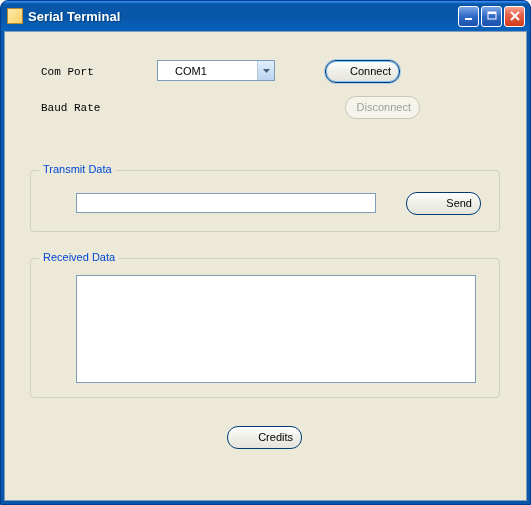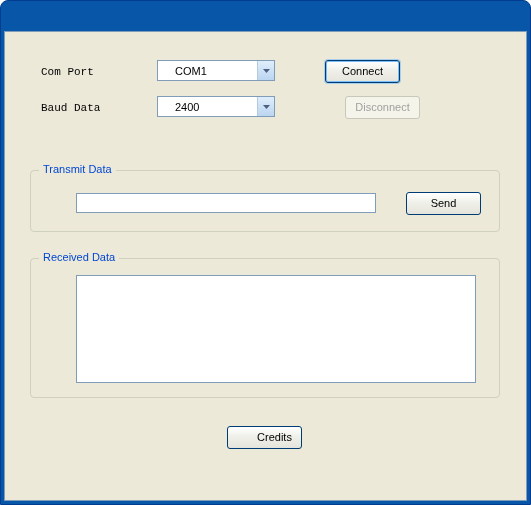--- a/index.html
+++ b/index.html
@@ -85,22 +85,22 @@
     width: 17px; height: 19px;
     background: linear-gradient(to bottom, #dfeefb 0%, #bcd5f1 100%);
     border-left: 1px solid #b6c9dd;
     display: flex; align-items: center; justify-content: center;
   }
   .btn {
     position: absolute;
     height: 23px;
     background: linear-gradient(to bottom, #ffffff 0%, #f0f0ea 45%, #e5e4dc 100%);
     border: 1px solid #003c74;
-    border-radius: 3px;
-    text-align: center;
+    border-radius: 11px;
+    text-align: right;
     line-height: 21px;
     color: #000;
     padding: 0 8px;
   }
   .btn.default {
     box-shadow: inset 0 0 0 1px #7cbdf5, 0 0 0 1px rgba(124,189,245,0.6);
   }
   .btn.disabled {
     color: #a0a0a0;
     border-color: #c9c7ba;
@@ -124,44 +124,58 @@
     background: #fff;
     border: 1px solid #7f9db9;
   }
   .textbox.single { height: 20px; padding: 2px 4px; }
   .textbox.multi { }
 </style>
 </head>
 <body>
 
 <div class="window">
+  <div class="titlebar">
+    <span class="app-icon"></span>
+    <span class="title">Serial Terminal</span>
+    <div class="win-controls">
+      <div class="win-btn min">
+        <svg width="10" height="10">
+            <rect x="1" y="7" width="7" height="2" fill="#fff"></rect>
+          </svg>
+      </div>
+      <div class="win-btn max">
+        <svg width="10" height="10">
+            <rect x="1" y="1" width="8" height="7" fill="none" stroke="#fff" stroke-width="1"></rect>
+            <rect x="1" y="1" width="8" height="2" fill="#fff"></rect>
+          </svg>
+      </div>
+      <div class="win-btn close">
+        <svg width="10" height="10">
+            <path d="M1 1 L9 9 M9 1 L1 9" stroke="#fff" stroke-width="2"></path>
+          </svg>
+      </div>
+    </div>
+  </div>
 
   <div class="client">
     <div class="content">
 
       <span class="label" style="left:36px; top:34px;">Com Port</span>
       <div class="combo" style="left:152px; top:28px;">
         <span>COM1</span>
         <div class="combo-arrow">
           <svg width="7" height="4">
               <path d="M0 0 L7 0 L3.5 4 Z" fill="#4d6185"></path>
             </svg>
         </div>
       </div>
       <div class="btn default" style="left:320px; top:28px; width:75px;">Connect</div>
 
-      <span class="label" style="left:36px; top:70px;">Baud Data</span>
-      <div class="combo" style="left:152px; top:64px;">
-        <span>2400</span>
-        <div class="combo-arrow">
-          <svg width="7" height="4">
-              <path d="M0 0 L7 0 L3.5 4 Z" fill="#4d6185"></path>
-            </svg>
-        </div>
-      </div>
+      <span class="label" style="left:36px; top:70px;">Baud Rate</span>
       <div class="btn disabled" style="left:340px; top:64px; width:75px;">Disconnect</div>
 
       <div class="groupbox" style="left:25px; top:226px; width:470px; height:140px;">
         <span class="groupbox-title">Received Data</span>
         <div class="textbox multi" style="left:45px; top:16px; width:400px; height:108px;"></div>
       </div>
 
       <div class="groupbox" style="left:25px; top:138px; width:470px; height:62px;">
         <span class="groupbox-title">Transmit Data</span>
         <div class="textbox single" style="left:45px; top:22px; width:300px;"></div>

